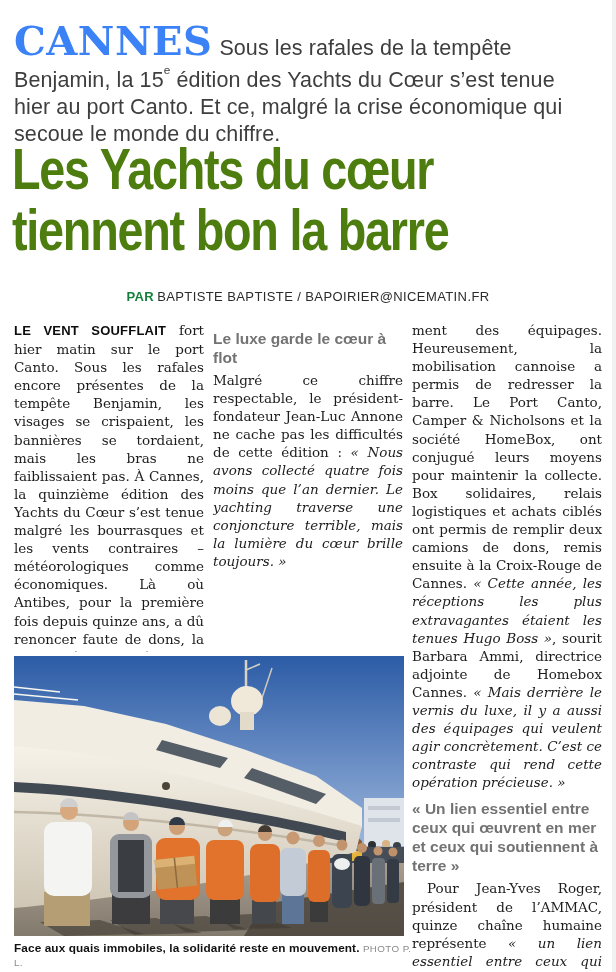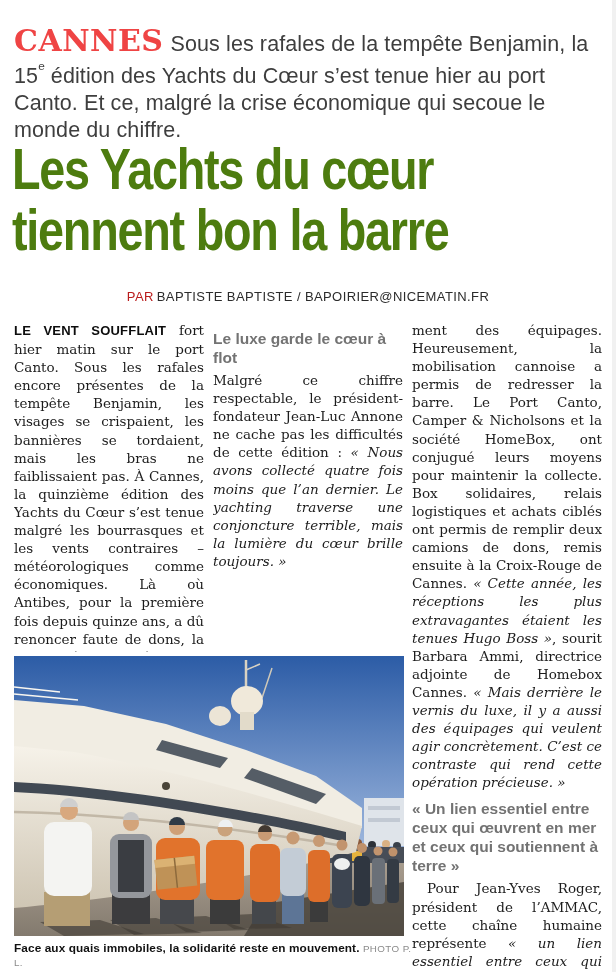--- a/index.html
+++ b/index.html
@@ -6,36 +6,36 @@
   .page {
     position:relative; width:616px; height:972px; background:#ffffff;
     overflow:hidden; font-family:"Liberation Sans", sans-serif;
   }
   
   .kicker {
     position:absolute; left:14px; top:27px; width:580px; margin:0;
     font-size:21.5px; line-height:27px; color:#3e3e3e; letter-spacing:0.1px;
   }
   .kicker .cannes {
-    font-family:"DejaVu Serif", serif; font-weight:bold; color:#ef4444;
-    font-size:30px; letter-spacing:0.5px; margin-right:7px;
+    font-family:"DejaVu Serif", serif; font-weight:bold; color:#3b82f6;
+    font-size:40px; letter-spacing:0.5px; margin-right:7px;
   }
   .kicker sup { font-size:0.55em; position:relative; top:-0.45em; }
   
   .headline { position:absolute; left:12px; top:139px; margin:0; color:#4d7c0f; font-weight:bold; }
   .headline .hl {
     font-size:57px; line-height:61px; white-space:nowrap; letter-spacing:-1.5px;
     transform:scaleX(0.82); transform-origin:0 50%;
   }
   
   .byline {
     position:absolute; left:0; top:289px; width:616px; text-align:center;
     font-size:13px; letter-spacing:0.4px; color:#2b2b2b;
   }
-  .byline .par { font-weight:normal; color:#b91c1c; margin-right:3px; }
+  .byline .par { font-weight:bold; color:#15803d; margin-right:3px; }
   
   .cols { position:absolute; left:14px; top:321px; width:588px; display:flex; gap:9px; }
   .col {
     width:190px; font-family:"DejaVu Serif", serif; font-size:13.5px;
     line-height:18.1px; color:#1c1c1c; text-align:justify;
   }
   .col.clip { height:331px; overflow:hidden; }
   .col p { margin:0; }
   .lead {
     font-family:"Liberation Sans", sans-serif; font-weight:bold; font-size:13px;
@@ -78,21 +78,21 @@
     </div>
 
     <div class="col clip">
       <h3 class="subhead">Le luxe garde le cœur à flot</h3>
       <p><span>Malgré ce chiffre respectable, le président-fondateur Jean-Luc Annone ne cache pas les difficultés de cette édition : </span><span class="q">« Nous avons collecté quatre fois moins que l’an dernier. Le yachting traverse une conjoncture terrible, mais la lumière du cœur brille toujours. »</span></p>
     </div>
 
     <div class="col">
       <p><span>ment des équipages. Heureusement, la mobilisation cannoise a permis de redresser la barre. Le Port Canto, Camper &amp; Nicholsons et la société HomeBox, ont conjugué leurs moyens pour maintenir la collecte. Box solidaires, relais logistiques et achats ciblés ont permis de remplir deux camions de dons, remis ensuite à la Croix-Rouge de Cannes. </span><span class="q">« Cette année, les réceptions les plus extravagantes étaient les tenues Hugo Boss »</span><span>, sourit Barbara Ammi, directrice adjointe de Homebox Cannes. </span><span class="q">« Mais derrière le vernis du luxe, il y a aussi des équipages qui veulent agir concrètement. C’est ce contraste qui rend cette opération précieuse. »</span></p>
       <h3 class="subhead">« Un lien essentiel entre ceux qui œuvrent en mer et ceux qui soutiennent à terre »</h3>
-      <p class="indent"><span>Pour Jean-Yves Roger, président de l’AMMAC, cette chaîne humaine représente </span><span class="q">« un lien essentiel entre ceux qui œuvrent en mer et ceux qui soutiennent à terre »</span></p>
+      <p class="indent"><span>Pour Jean-Yves Roger, président de l’AMMAC, quinze chaîne humaine représente </span><span class="q">« un lien essentiel entre ceux qui œuvrent en mer et ceux qui soutiennent à terre »</span></p>
     </div>
 
   </div>
 
   <div class="photo">
     <svg viewBox="0 0 390 280" preserveAspectRatio="none">
       <defs>
         <linearGradient id="sky" x1="0" y1="0" x2="0" y2="1">
           <stop offset="0" stop-color="#2c5ca6"></stop>
             <stop offset="1" stop-color="#a9c0e3"></stop>

